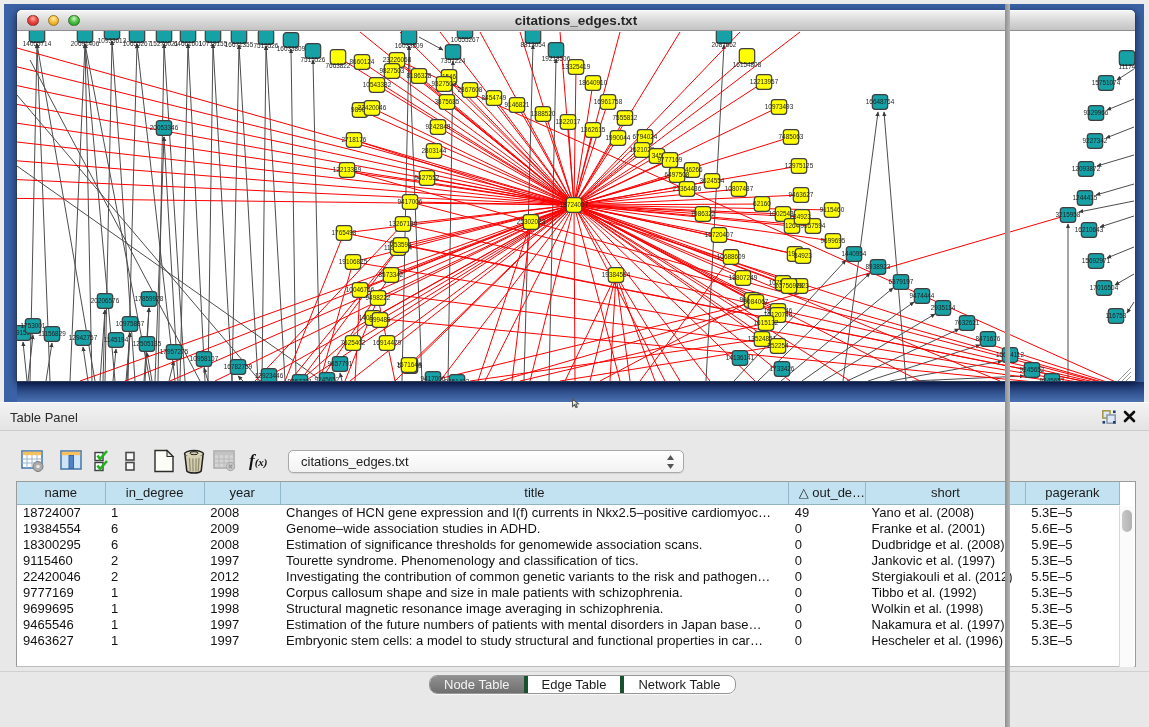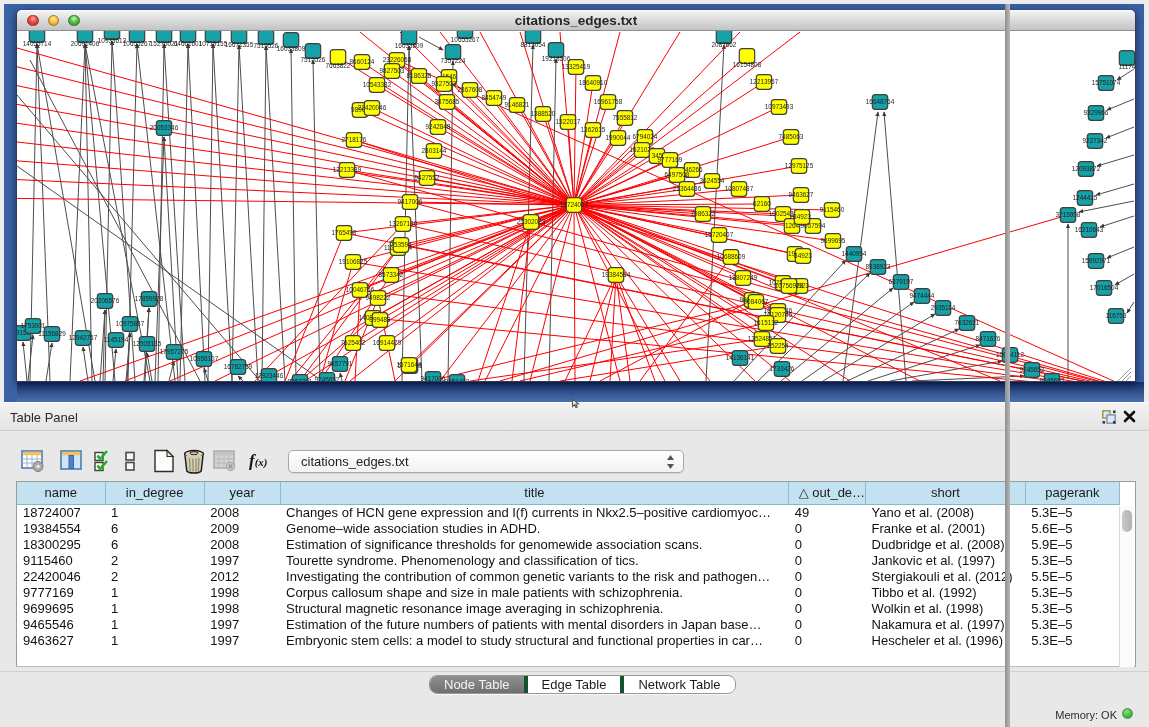--- a/index.html
+++ b/index.html
@@ -772,20 +772,16 @@
     <div id="vscroll">
           <div id="vthumb"></div>
         </div>
   </div>
   <div id="tabline"></div>
   <div id="tabs">
         <div class="tab sel">Node Table</div>
         <div class="tab">Edge Table</div>
         <div class="tab">Network Table</div>
       </div>
-  <div id="status">
-        <div id="mem">Memory: OK</div>
-        <div id="memdot"></div>
-      </div>
 </div>
 <svg id="cursor" width="9" height="11" viewBox="0 0 12 14">
       <path d="M2,1 L2,11 L4.8,8.6 L6.6,12.4 L8.4,11.6 L6.6,7.8 L10,7.4 z" fill="#eee" stroke="#555" stroke-width="1.4"></path>
     </svg>
 </div>
 </body></html>

